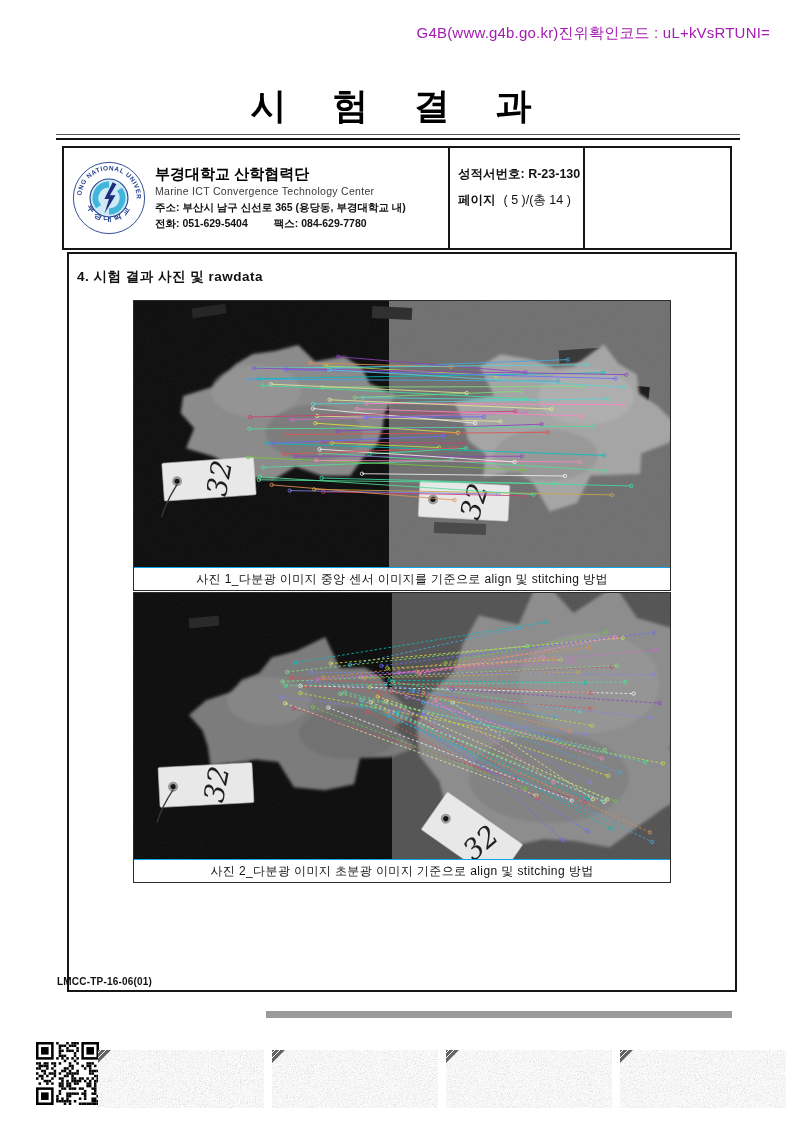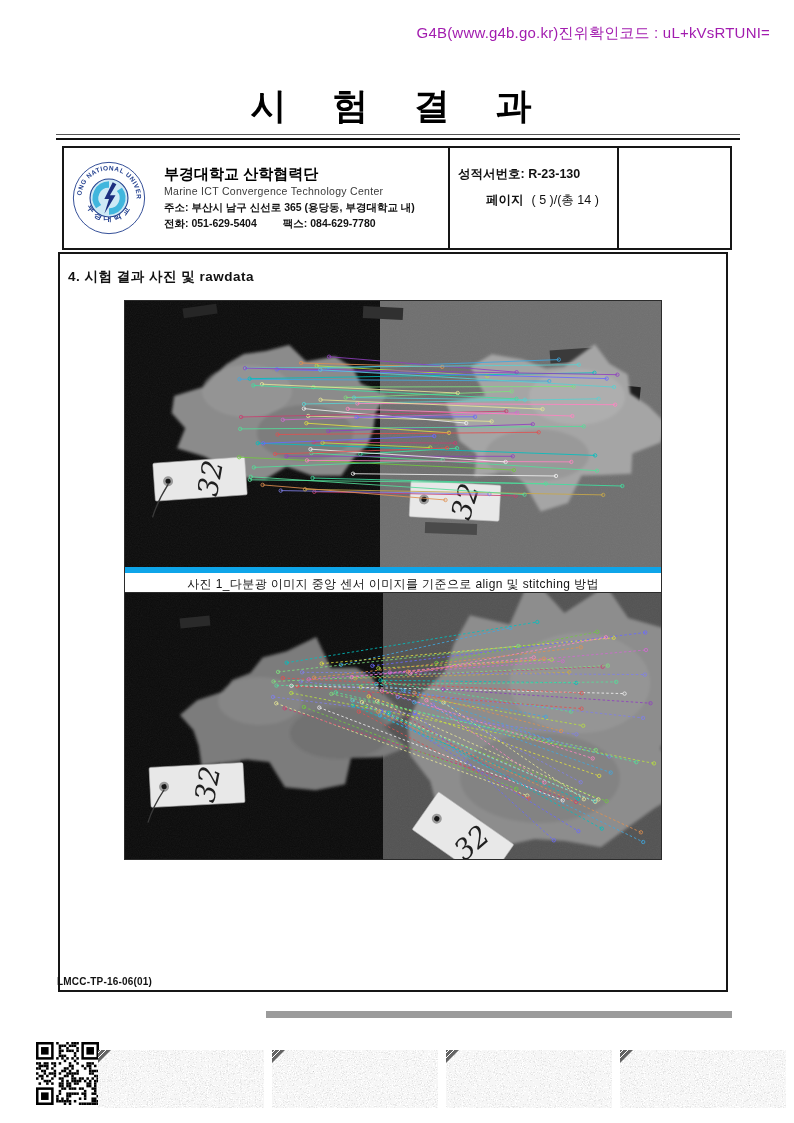--- a/index.html
+++ b/index.html
@@ -8,38 +8,38 @@
   .verify-code{position:absolute;top:24px;right:24px;font-size:15px;color:#a21caf;letter-spacing:0.2px;}
   .doc-title{position:absolute;top:82px;left:0;width:100%;margin:0;text-align:center;
              font-size:36px;font-weight:bold;letter-spacing:12px;color:#000;font-family:Liberation Mono, monospace;}
   .title-rule{position:absolute;top:134px;left:56px;width:684px;height:3px;
               border-top:1px solid #555;border-bottom:2px solid #111;}
   .header-box{position:absolute;top:146px;left:62px;width:666px;height:100px;
               border:2px solid #161616;display:flex;}
   .cell{box-sizing:border-box;height:100%;}
   .org-cell{width:386px;border-right:2px solid #161616;display:flex;align-items:center;padding:4px 0 4px 8px;}
   .logo{width:74px;height:74px;flex:0 0 74px;}
-  .org-text{margin-left:18px;line-height:1.12;}
+  .org-text{margin-left:9px;line-height:1.12;}
   .org-line1,.org-line2{font-size:15px;font-weight:bold;color:#000;}
   .org-line2{margin-top:2px;}
   .org-en{font-size:10.5px;color:#3a3a3a;margin-top:3px;letter-spacing:0.3px;}
   .org-addr{font-size:10.5px;font-weight:bold;margin-top:4px;}
   .org-contact{font-size:10.5px;font-weight:bold;margin-top:4px;}
   .org-contact .fax{margin-left:26px;}
-  .report-cell{width:169px;border-right:2px solid #161616;display:flex;flex-direction:column;
+  .report-cell{width:135px;border-right:2px solid #161616;display:flex;flex-direction:column;
                justify-content:flex-start;padding:18px 6px 0 8px;gap:9px;}
   .report-no{font-size:12.5px;font-weight:bold;white-space:nowrap;}
   .page-line{font-size:12.5px;white-space:nowrap;}
-  .page-line .lbl{font-weight:bold;margin-right:8px;margin-left:28px;}
+  .page-line .lbl{font-weight:bold;margin-right:8px;}
   .stamp-cell{flex:1;}
-  .main-box{position:absolute;top:252px;left:58px;width:666px;height:736px;border:2px solid #161616;text-decoration:underline;}
+  .main-box{position:absolute;top:252px;left:67px;width:666px;height:736px;border:2px solid #161616;text-decoration:underline;}
   .section-title{position:absolute;top:14px;left:8px;font-size:13.5px;font-weight:bold;letter-spacing:0.5px;}
   .figure{position:absolute;left:64px;width:536px;border:1px solid #2b2b2b;background:#000;}
   .figure .photo{display:block;width:536px;height:266px;}
-  .figure .caption{height:22px;line-height:22px;background:#fff;border-top:6px solid #0ea5e9;
+  .figure .caption{height:22px;line-height:22px;background:#fff;border-top:1px solid #0ea5e9;
                    text-align:center;font-size:12px;color:#111;letter-spacing:0.4px;white-space:nowrap;}
   #figure1{top:46px;}
   #figure2{top:338px;}
   .doc-code{position:absolute;top:976px;left:57px;font-size:10px;font-weight:bold;letter-spacing:0.2px;}
   .gray-bar{position:absolute;top:1011px;left:266px;width:466px;height:7px;background:#9b9b9b;}
   .qr{position:absolute;top:1042px;left:36px;width:63px;height:63px;}
   .strips{position:absolute;top:1050px;left:98px;width:688px;height:58px;display:flex;gap:8px;}
   .strip{width:166px;height:58px;flex:0 0 166px;}
   .logo-arc-text{font-size:7px;font-weight:bold;fill:#24418f;letter-spacing:0.6px;}
   .logo-arc-text-kr{font-size:9px;font-weight:bold;fill:#24418f;letter-spacing:3px;}
@@ -489,20 +489,21 @@
           <line x1="282.9" y1="78.6" x2="418.9" y2="65.7" stroke="#e09050" stroke-width="0.9" opacity="0.95" stroke-dasharray="2.5 2.2"></line>
           <circle cx="282.9" cy="78.6" r="1.7" stroke="#e09050" stroke-width="0.8" fill="none"></circle>
           <circle cx="418.9" cy="65.7" r="1.7" stroke="#e09050" stroke-width="0.8" fill="none"></circle>
           <line x1="256.9" y1="97.5" x2="467.7" y2="165.4" stroke="#ff85c2" stroke-width="0.9" opacity="0.95" stroke-dasharray="2.5 2.2"></line>
           <circle cx="256.9" cy="97.5" r="1.7" stroke="#ff85c2" stroke-width="0.8" fill="none"></circle>
           <circle cx="467.7" cy="165.4" r="1.7" stroke="#ff85c2" stroke-width="0.8" fill="none"></circle>
           <line x1="289.3" y1="109.3" x2="485.7" y2="179.6" stroke="#40a8e0" stroke-width="0.9" opacity="0.95" stroke-dasharray="2.5 2.2"></line>
           <circle cx="289.3" cy="109.3" r="1.7" stroke="#40a8e0" stroke-width="0.8" fill="none"></circle>
           <circle cx="485.7" cy="179.6" r="1.7" stroke="#40a8e0" stroke-width="0.8" fill="none"></circle>
         </svg>
+      <div class="caption">사진 2_다분광 이미지 초분광 이미지 기준으로 align 및 stitching 방법</div>
     </div>
   </div>
 
   <div class="doc-code">LMCC-TP-16-06(01)</div>
   <div class="gray-bar"></div>
   <svg class="qr" id="qr" viewBox="0 0 25 25">
       <rect x="0" y="0" width="25" height="25" fill="#fff"></rect>
       <rect x="8" y="0" width="1" height="1" fill="#000"></rect>
       <rect x="12" y="0" width="1" height="1" fill="#000"></rect>
       <rect x="14" y="0" width="1" height="1" fill="#000"></rect>

